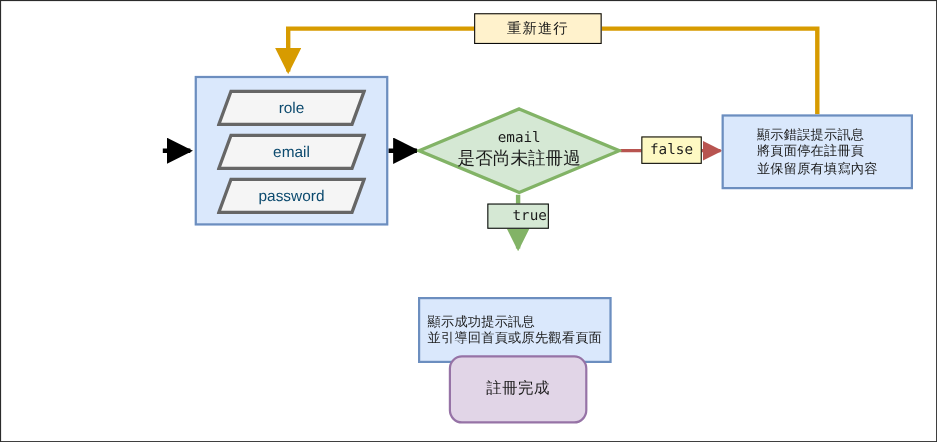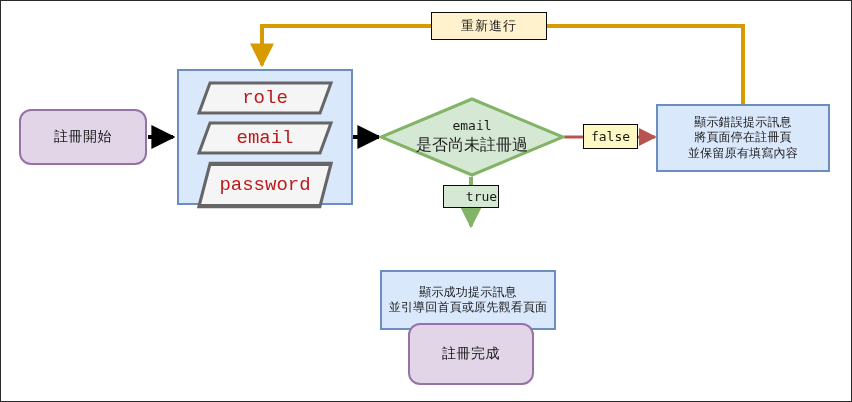--- a/index.html
+++ b/index.html
@@ -25,21 +25,20 @@
     top: 0;
     width: 852px;
     height: 402px;
   }
   .node {
     position: absolute;
     box-sizing: border-box;
     display: flex;
     align-items: center;
     justify-content: center;
-    text-align: center;
     line-height: 1.28;
     color: #1a1a1a;
   }
   
   .node-terminal {
     background: #e1d5e7;
     border: 2px solid #9673a6;
     border-radius: 12px;
     font-size: 14px;
     letter-spacing: 0.5px;
@@ -58,23 +57,23 @@
     background: #dae8fc;
     border: 2px solid #6c8ebf;
   }
   
   .node-io {
     position: absolute;
     box-sizing: border-box;
     display: flex;
     align-items: center;
     justify-content: center;
-    font-family: Liberation Mono, monospace;
-    font-size: 19px;
-    color: #b91c1c;
+    font-family: Liberation Sans, sans-serif;
+    font-size: 14px;
+    color: #0c4a6e;
   }
   .node-io .io-shape {
     position: absolute;
     left: 0; top: 0;
     width: 100%;
     height: 100%;
   }
   .node-io .io-label {
     position: relative;
     z-index: 2;
@@ -175,41 +174,38 @@
     <g>
       <line x1="470" y1="285" x2="470" y2="320" stroke="#000000" stroke-width="4" marker-end="url(#arrow-black)"></line>
     </g>
 
     <g>
       <path d="M 742 103 L 742 25 L 546 25" stroke="#d79b00" stroke-width="4" fill="none"></path>
       <path d="M 430 25 L 261 25 L 261 64" stroke="#d79b00" stroke-width="4" fill="none" marker-end="url(#arrow-orange)"></path>
     </g>
   </svg>
 
-  <div class="node node-terminal" style="left:18px; top:108px; width:128px; height:56px;">
-    <span>註冊開始</span>
-  </div>
 
   <div class="subgraph" style="left:176px; top:68px; width:176px; height:136px;"></div>
 
   <div class="node-io" style="left:196px; top:80px; width:136px; height:34px;">
     <svg class="io-shape" viewBox="0 0 136 34" preserveAspectRatio="none">
       <polygon points="13,2 134,2 123,32 2,32" fill="#f5f5f5" stroke="#666666" stroke-width="3"></polygon>
     </svg>
     <span class="io-label">role</span>
   </div>
 
   <div class="node-io" style="left:196px; top:120px; width:136px; height:34px;">
     <svg class="io-shape" viewBox="0 0 136 34" preserveAspectRatio="none">
       <polygon points="13,2 134,2 123,32 2,32" fill="#f5f5f5" stroke="#666666" stroke-width="3"></polygon>
     </svg>
     <span class="io-label">email</span>
   </div>
 
-  <div class="node-io" style="left:196px; top:160px; width:136px; height:48px;">
+  <div class="node-io" style="left:196px; top:160px; width:136px; height:34px;">
     <svg class="io-shape" viewBox="0 0 136 34" preserveAspectRatio="none">
       <polygon points="13,2 134,2 123,32 2,32" fill="#f5f5f5" stroke="#666666" stroke-width="3"></polygon>
     </svg>
     <span class="io-label">password</span>
   </div>
 
   <div class="node-decision" style="left:378px; top:96px; width:186px; height:80px;">
     <svg class="dia-shape" viewBox="0 0 186 80" preserveAspectRatio="none">
       <polygon points="93,2 184,40 93,78 2,40" fill="#d5e8d4" stroke="#82b366" stroke-width="3"></polygon>
     </svg>

